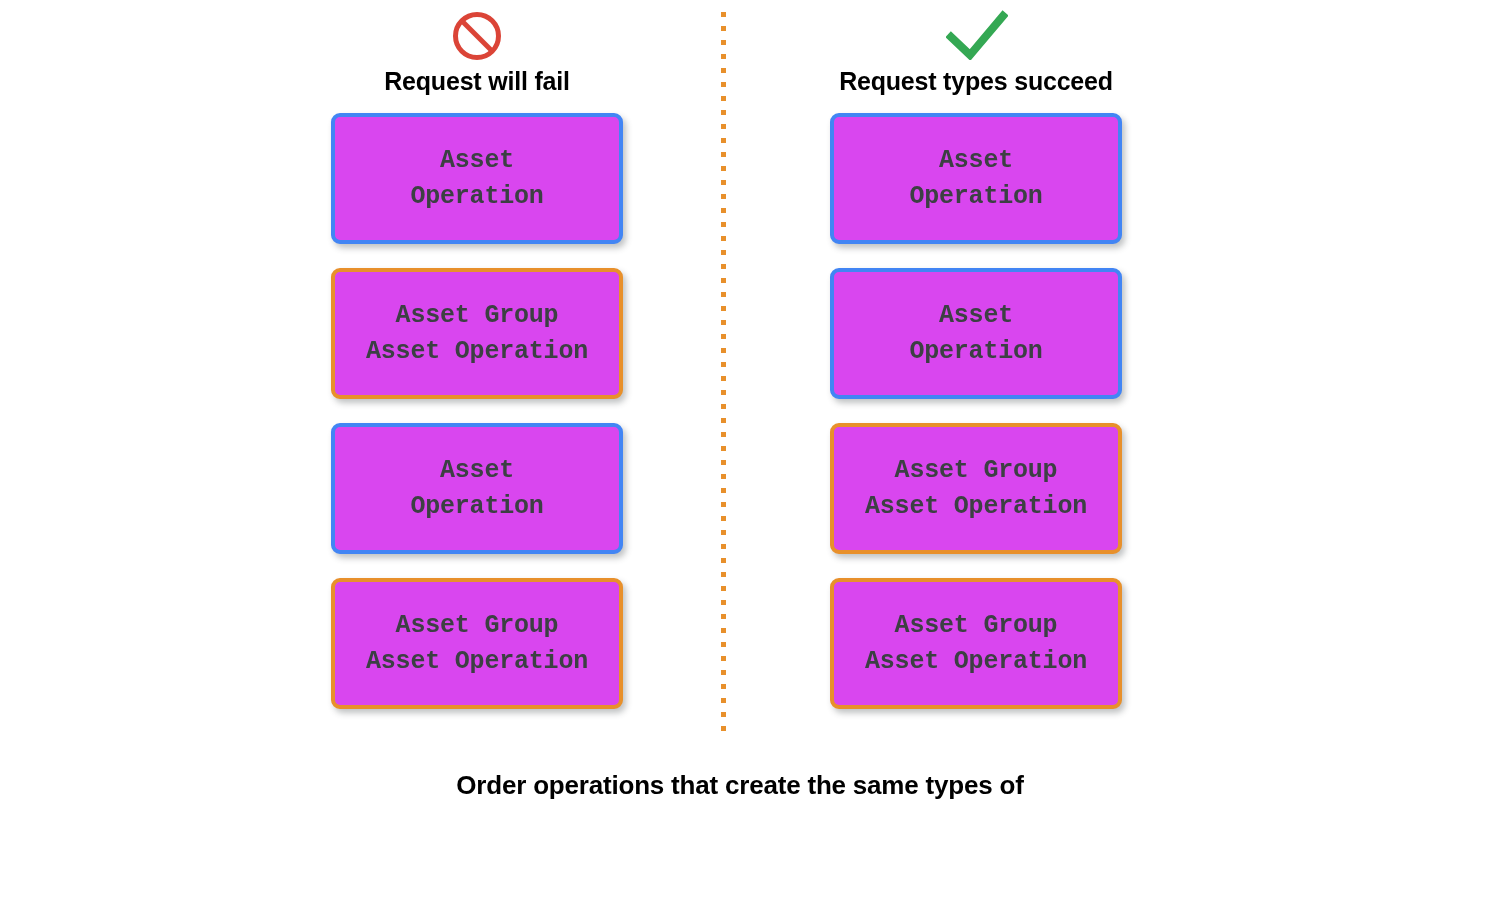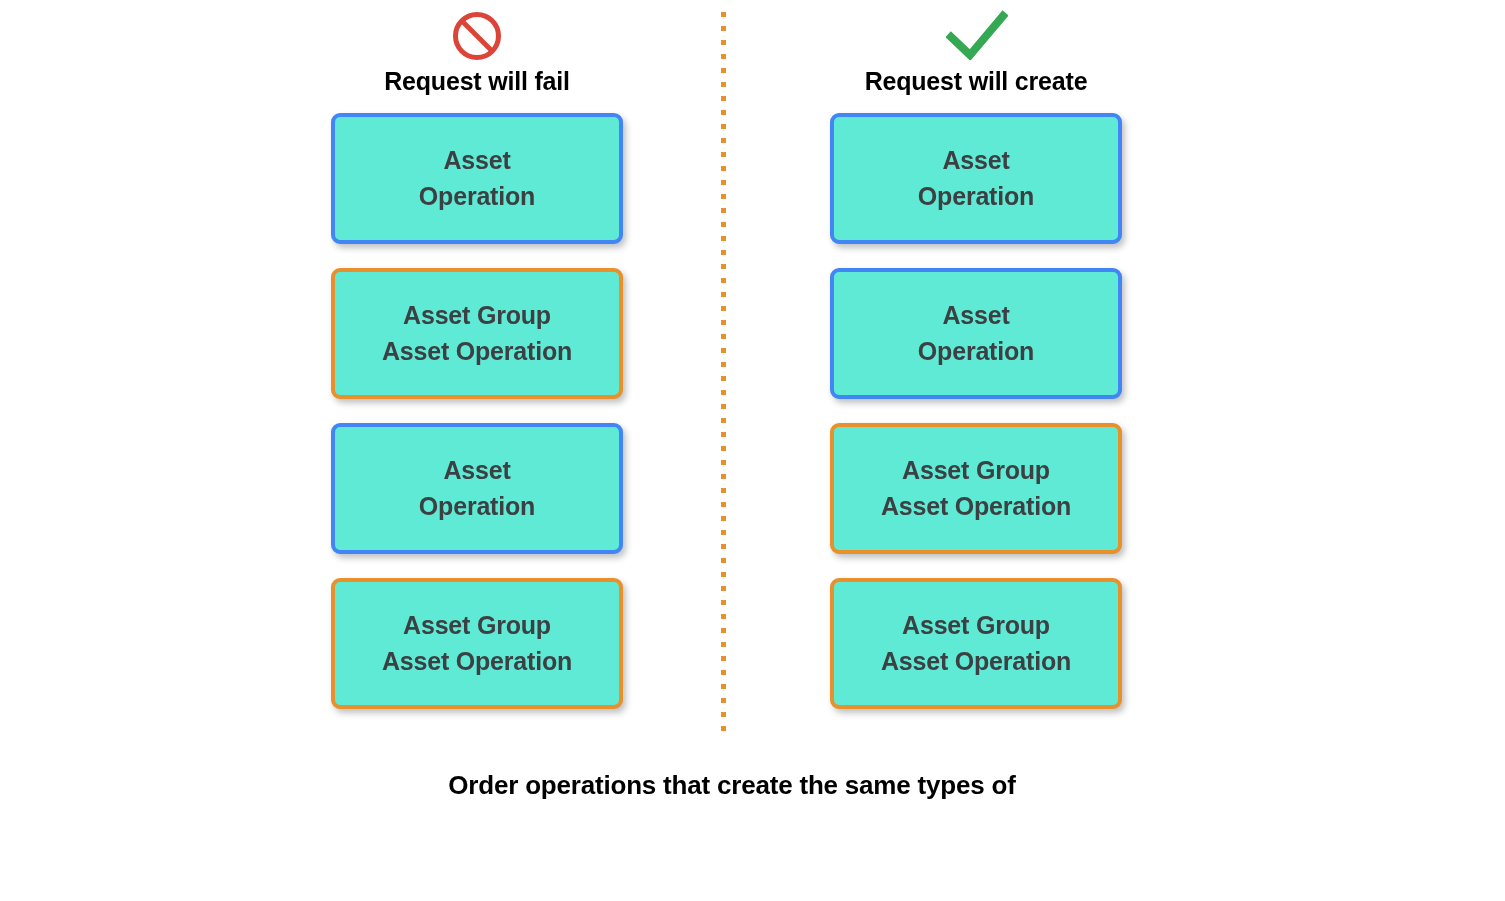--- a/index.html
+++ b/index.html
@@ -75,45 +75,46 @@
     top: 113px;
     left: 0;
     width: 292px;
   }
 
   .opbox {
     box-sizing: border-box;
     width: 292px;
     height: 131px;
     margin-bottom: 24px;
-    background: #5eead4;
+    background: #d946ef;
     border-radius: 9px;
     border: 4px solid #4285f4;
     box-shadow: 3px 4px 6px rgba(60,64,67,0.32);
     display: flex;
     align-items: center;
     justify-content: center;
     text-align: center;
+    font-family: Liberation Mono, monospace;
   }
   .opbox.blue   { border-color: #4285f4; }
   .opbox.orange { border-color: #e8902b; }
 
   .opbox-label {
     font-size: 25px;
     font-weight: bold;
     color: #3c4043;
     line-height: 1.42;
     letter-spacing: -0.2px;
     white-space: pre-line;
   }
 
   
   .caption {
     position: absolute;
-    left: 8px;
+    left: 16px;
     top: 766px;
     width: 1448px;
     text-align: center;
     font-size: 26px;
     font-weight: bold;
     color: #000000;
     line-height: 1.48;
     letter-spacing: -0.2px;
   }
   .caption span { display: block; }
@@ -156,21 +157,21 @@
     </div>
   </div>
 
   <div class="column succeed">
     <div class="col-header">
       <span class="status-icon">
         <svg width="62" height="50" viewBox="0 0 62 50" aria-hidden="true">
           <polyline points="5,27 24,45 57,6" fill="none" stroke="#34a853" stroke-width="8" stroke-linecap="square" stroke-linejoin="miter"></polyline>
         </svg>
       </span>
-      <div class="col-title">Request will create</div>
+      <div class="col-title">Request types succeed</div>
     </div>
 
     <div class="box-stack">
       <div class="opbox blue">
         <span class="opbox-label">Asset
 Operation</span>
       </div>
       <div class="opbox blue">
         <span class="opbox-label">Asset
 Operation</span>

